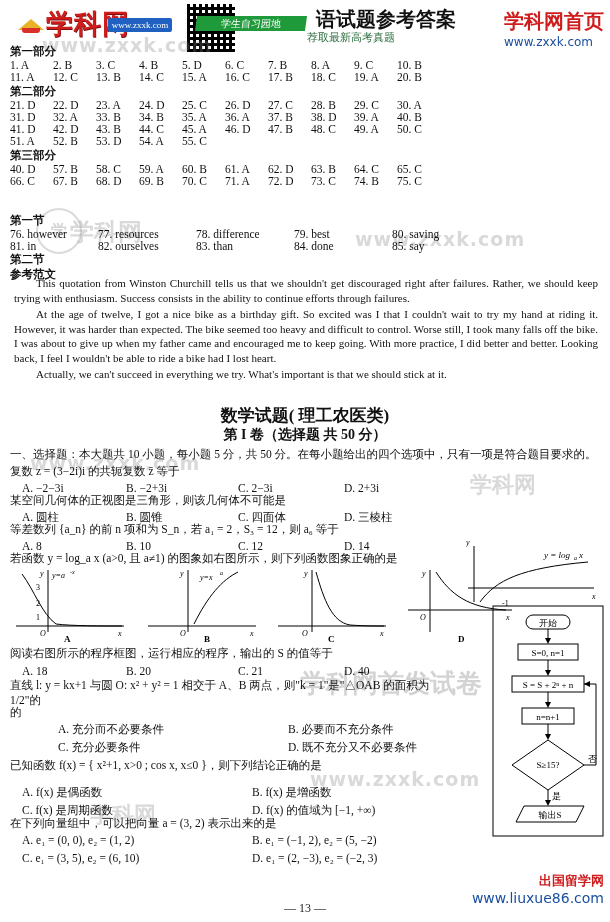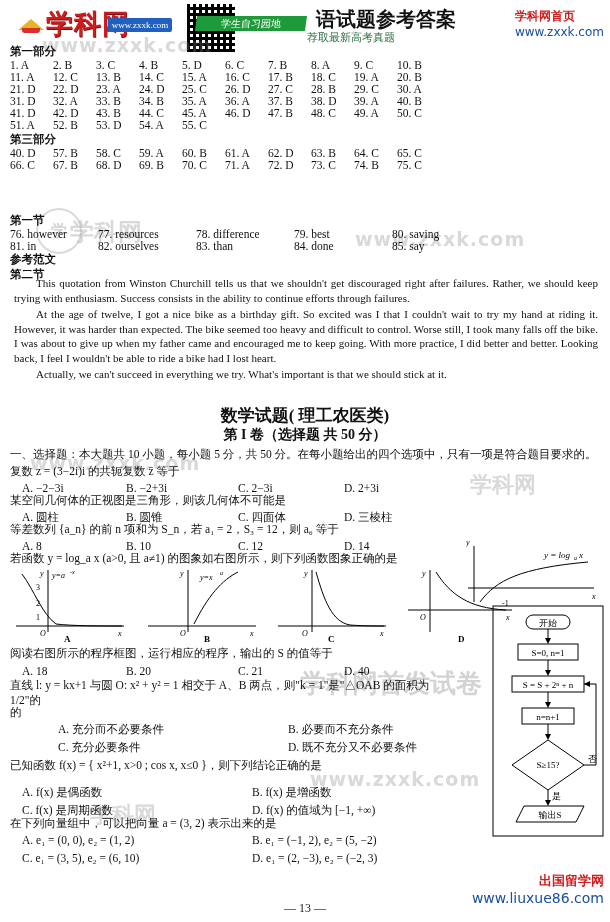--- a/index.html
+++ b/index.html
@@ -39,21 +39,21 @@
     position:absolute;left:236px;top:6px;width:300px;text-align:center;
     font-size:20px;font-weight:bold;color:#111;
   }
   .hdr-sub{
     position:absolute;left:236px;top:30px;width:230px;text-align:center;
     font-size:11px;color:#2c6e3f;
   }
   .hdr-right{
     position:absolute;right:6px;top:8px;text-align:left;
   }
-  .hdr-right .t1{font-family:"DejaVu Sans",sans-serif;font-size:12px;font-weight:bold;color:#cf1d1d;}
+  .hdr-right .t1{font-family:"DejaVu Sans",sans-serif;font-size:20px;font-weight:bold;color:#cf1d1d;}
   .hdr-right .t2{font-family:"DejaVu Sans",sans-serif;font-size:12px;color:#1a4fa0;}
   .ban-green{
     position:absolute;left:196px;top:16px;width:110px;height:15px;
     background:#1f9a3a;color:#fff;font-size:10px;text-align:center;line-height:15px;
     transform:skewX(-8deg);
   }
   .ban-blue{
     position:absolute;left:108px;top:18px;width:64px;height:14px;
     background:#2060c0;color:#fff;font-size:9px;text-align:center;line-height:14px;
     border-radius:2px;
@@ -138,20 +138,21 @@
 
   <div class="abs" style="left:10px;top:44px;width:470px;">
     <div class="sec-title">第一部分</div>
     <div class="ansline">
       <span style="width:43px">1. A</span><span style="width:43px">2. B</span><span style="width:43px">3. C</span><span style="width:43px">4. B</span><span style="width:43px">5. D</span><span style="width:43px">6. C</span><span style="width:43px">7. B</span><span style="width:43px">8. A</span><span style="width:43px">9. C</span><span style="width:43px">10. B</span>
     </div>
     <div class="ansline">
       <span style="width:43px">11. A</span><span style="width:43px">12. C</span><span style="width:43px">13. B</span><span style="width:43px">14. C</span><span style="width:43px">15. A</span><span style="width:43px">16. C</span><span style="width:43px">17. B</span><span style="width:43px">18. C</span><span style="width:43px">19. A</span><span style="width:43px">20. B</span>
     </div>
 
+    <div class="sec-title" style="margin-top:1px;">第二部分</div>
     <div class="ansline">
       <span style="width:43px">21. D</span><span style="width:43px">22. D</span><span style="width:43px">23. A</span><span style="width:43px">24. D</span><span style="width:43px">25. C</span><span style="width:43px">26. D</span><span style="width:43px">27. C</span><span style="width:43px">28. B</span><span style="width:43px">29. C</span><span style="width:43px">30. A</span>
     </div>
     <div class="ansline">
       <span style="width:43px">31. D</span><span style="width:43px">32. A</span><span style="width:43px">33. B</span><span style="width:43px">34. B</span><span style="width:43px">35. A</span><span style="width:43px">36. A</span><span style="width:43px">37. B</span><span style="width:43px">38. D</span><span style="width:43px">39. A</span><span style="width:43px">40. B</span>
     </div>
     <div class="ansline">
       <span style="width:43px">41. D</span><span style="width:43px">42. D</span><span style="width:43px">43. B</span><span style="width:43px">44. C</span><span style="width:43px">45. A</span><span style="width:43px">46. D</span><span style="width:43px">47. B</span><span style="width:43px">48. C</span><span style="width:43px">49. A</span><span style="width:43px">50. C</span>
     </div>
     <div class="ansline">
@@ -168,22 +169,22 @@
   </div>
 
   <div class="abs" style="left:10px;top:213px;width:590px;">
     <div class="sec-title">第一节</div>
     <div class="ansline">
       <span style="width:88px">76. however</span><span style="width:98px">77. resources</span><span style="width:98px">78. difference</span><span style="width:98px">79. best</span><span style="width:98px">80. saving</span>
     </div>
     <div class="ansline">
       <span style="width:88px">81. in</span><span style="width:98px">82. ourselves</span><span style="width:98px">83. than</span><span style="width:98px">84. done</span><span style="width:98px">85. say</span>
     </div>
+    <div class="sec-title">第二节</div>
     <div class="sec-title">参考范文</div>
-    <div class="sec-title">第二节</div>
   </div>
 
   <div class="abs" style="left:14px;top:276px;width:584px;">
     <div class="para ind">This quotation from Winston Churchill tells us that we shouldn't get discouraged right after failures. Rather, we should keep trying with enthusiasm. Success consists in the ability to continue efforts through failures.</div>
     <div class="para ind" style="margin-top:2px;">At the age of twelve, I got a nice bike as a birthday gift. So excited was I that I couldn't wait to try my hand at riding it. However, it was harder than expected. The bike seemed too heavy and difficult to control. Worse still, I took many falls off the bike. I was about to give up when my father came and encouraged me to keep going. With more practice, I did better and better. Looking back, I feel I wouldn't be able to ride a bike had I lost heart.</div>
     <div class="para ind" style="margin-top:2px;">Actually, we can't succeed in everything we try. What's important is that we should stick at it.</div>
   </div>
 
   <div class="abs mathtitle" style="left:0;top:404px;width:610px;">数学试题( 理工农医类)</div>
   <div class="abs juan" style="left:0;top:426px;width:610px;">第 I 卷（选择题 共 50 分）</div>

